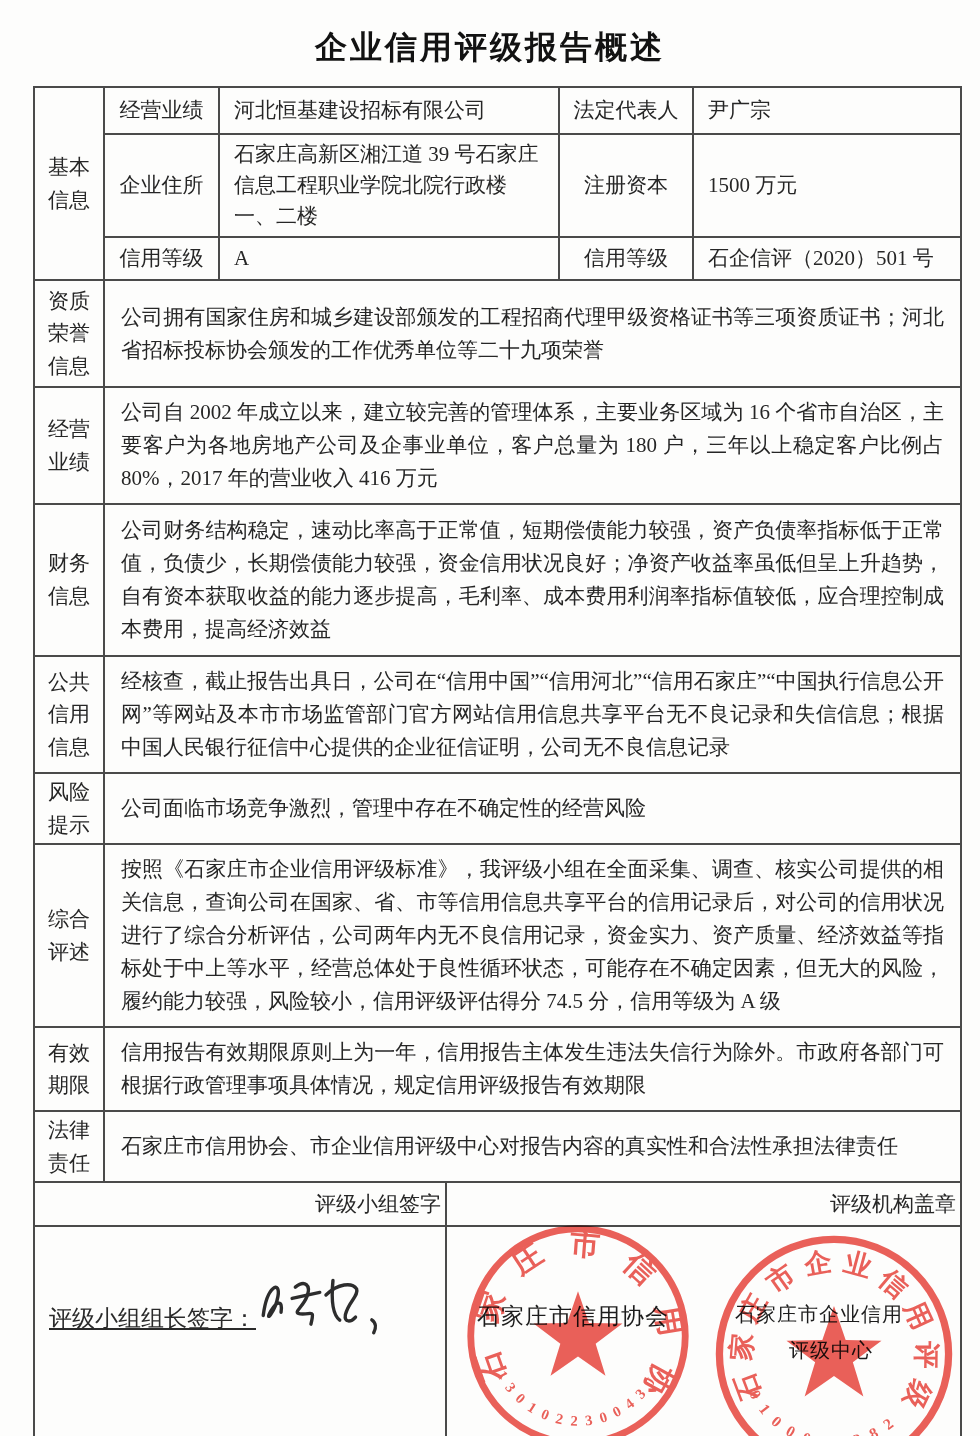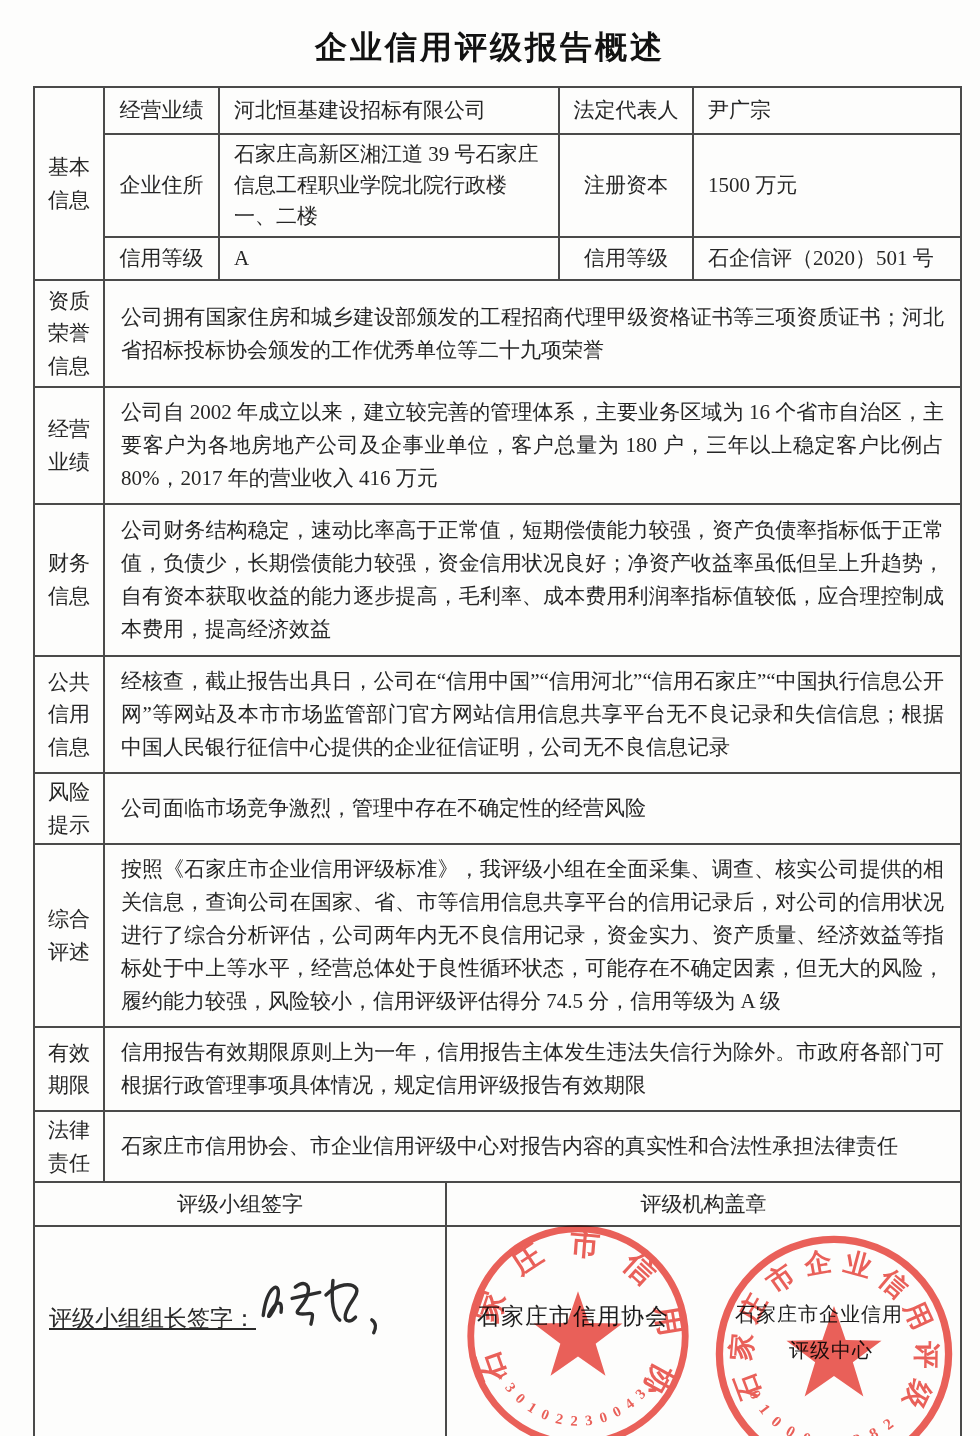--- a/index.html
+++ b/index.html
@@ -27,21 +27,21 @@
   td.sec { padding:2px 10px;margin-top:20px; }
   td.val { padding:4px 14px; line-height:31px; }
   td.content { padding:8px 16px; line-height:33px; text-align:justify; }
   tr.h47 { height:47px; } tr.h96 { height:96px; } tr.h43 { height:43px; }
   tr.h107{ height:107px;} tr.h113{ height:113px;} tr.h152{ height:152px;}
   tr.h110{ height:110px;} tr.h60 { height:60px; } tr.h164{ height:164px;}
   tr.h76 { height:76px; } tr.h62 { height:62px; }
   table.footer { margin-top:-2px; }
   tr.fhead { height:44px; }
   tr.fbody { height:253px; }
-  td.fhead-cell { text-align:center; font-size:22px; padding:4px; }
+  td.fhead-cell { text-align:right; font-size:22px; padding:4px; }
   td.fcell { position:relative; vertical-align:top; }
   .signline { position:absolute; left:14px; top:76px; font-size:23px; color:#2a2a2a; white-space:nowrap;text-decoration:underline; }
   .sig-svg { position:absolute; left:212px; top:38px; transform:rotate(-4deg); }
   .assoc-name   { position:absolute; left:30px;  top:74px;  font-size:23px; letter-spacing:1px; color:#1c1c1c; white-space:nowrap; }
   .center-name1 { position:absolute; left:288px; top:74px;  font-size:20px; letter-spacing:1px; color:#1c1c1c; white-space:nowrap; }
   .center-name2 { position:absolute; left:342px; top:110px; font-size:20px; letter-spacing:1px; color:#1c1c1c; white-space:nowrap; }
   svg.stamp { position:absolute; opacity:.84; mix-blend-mode:multiply; }
   svg.stamp text { font-weight:bold; font-family:"Liberation Serif",serif; }
   #stamp-assoc  { left:14px;  top:-8px; }
   #stamp-center { left:262px; top:2px;  }

